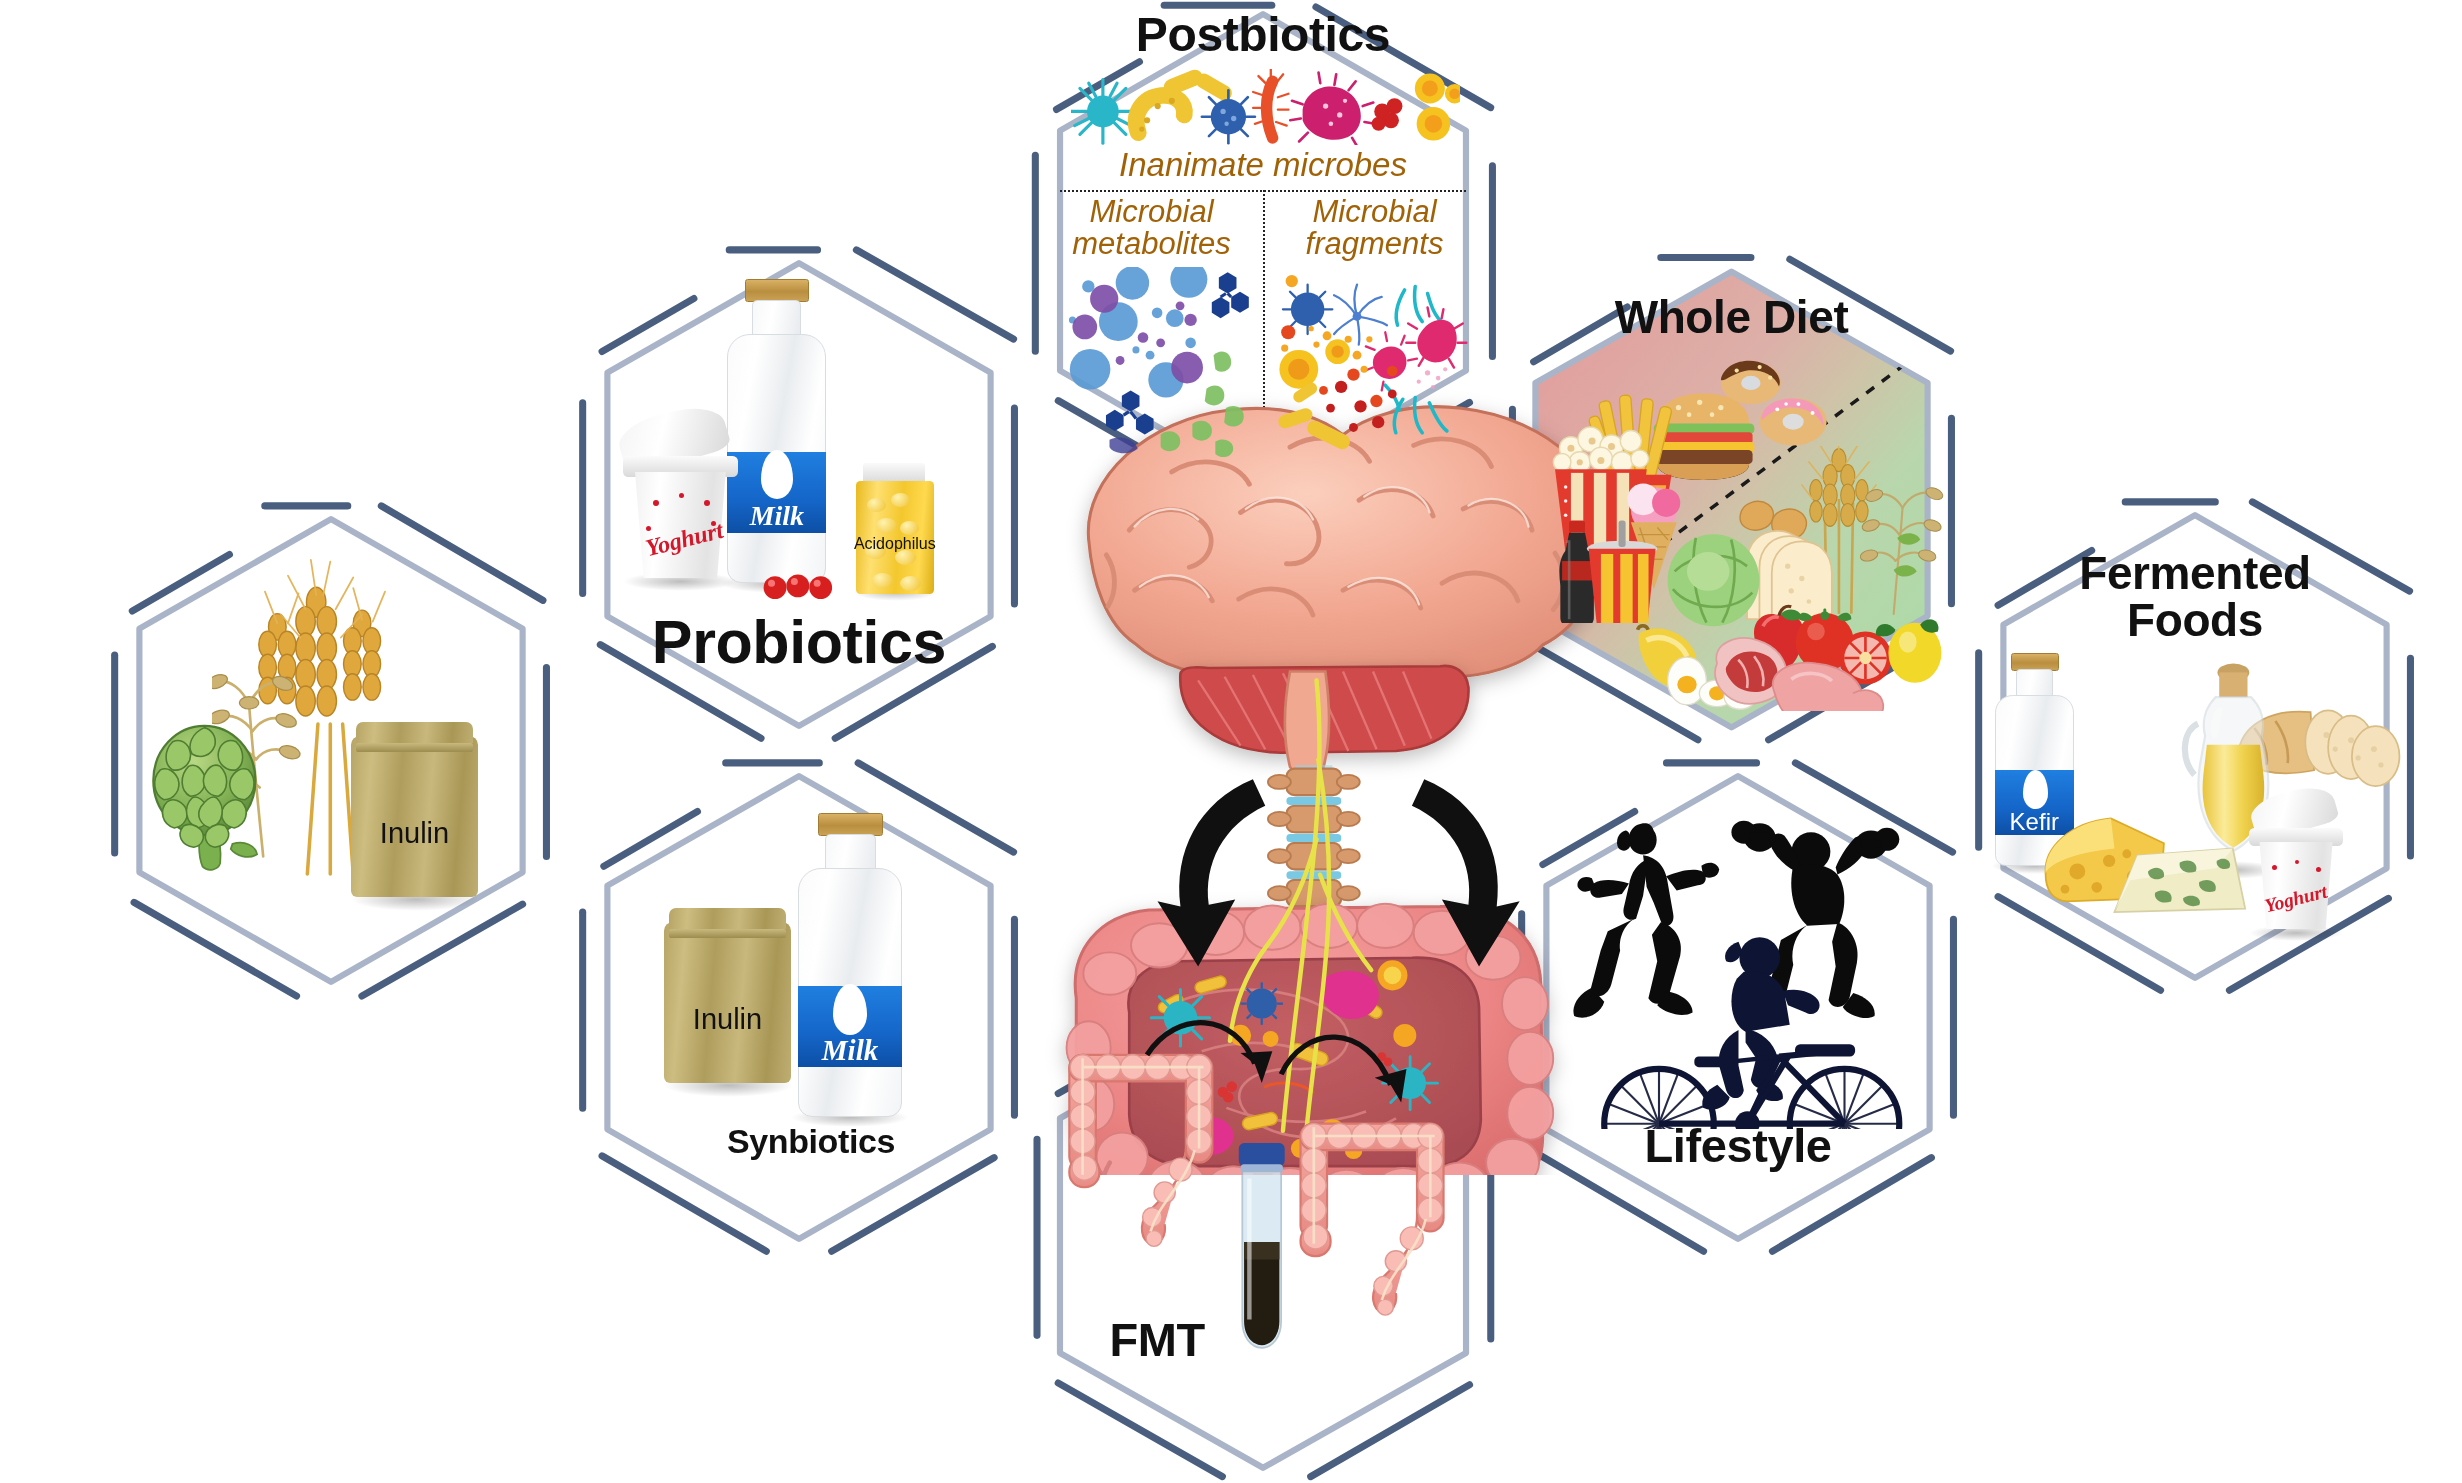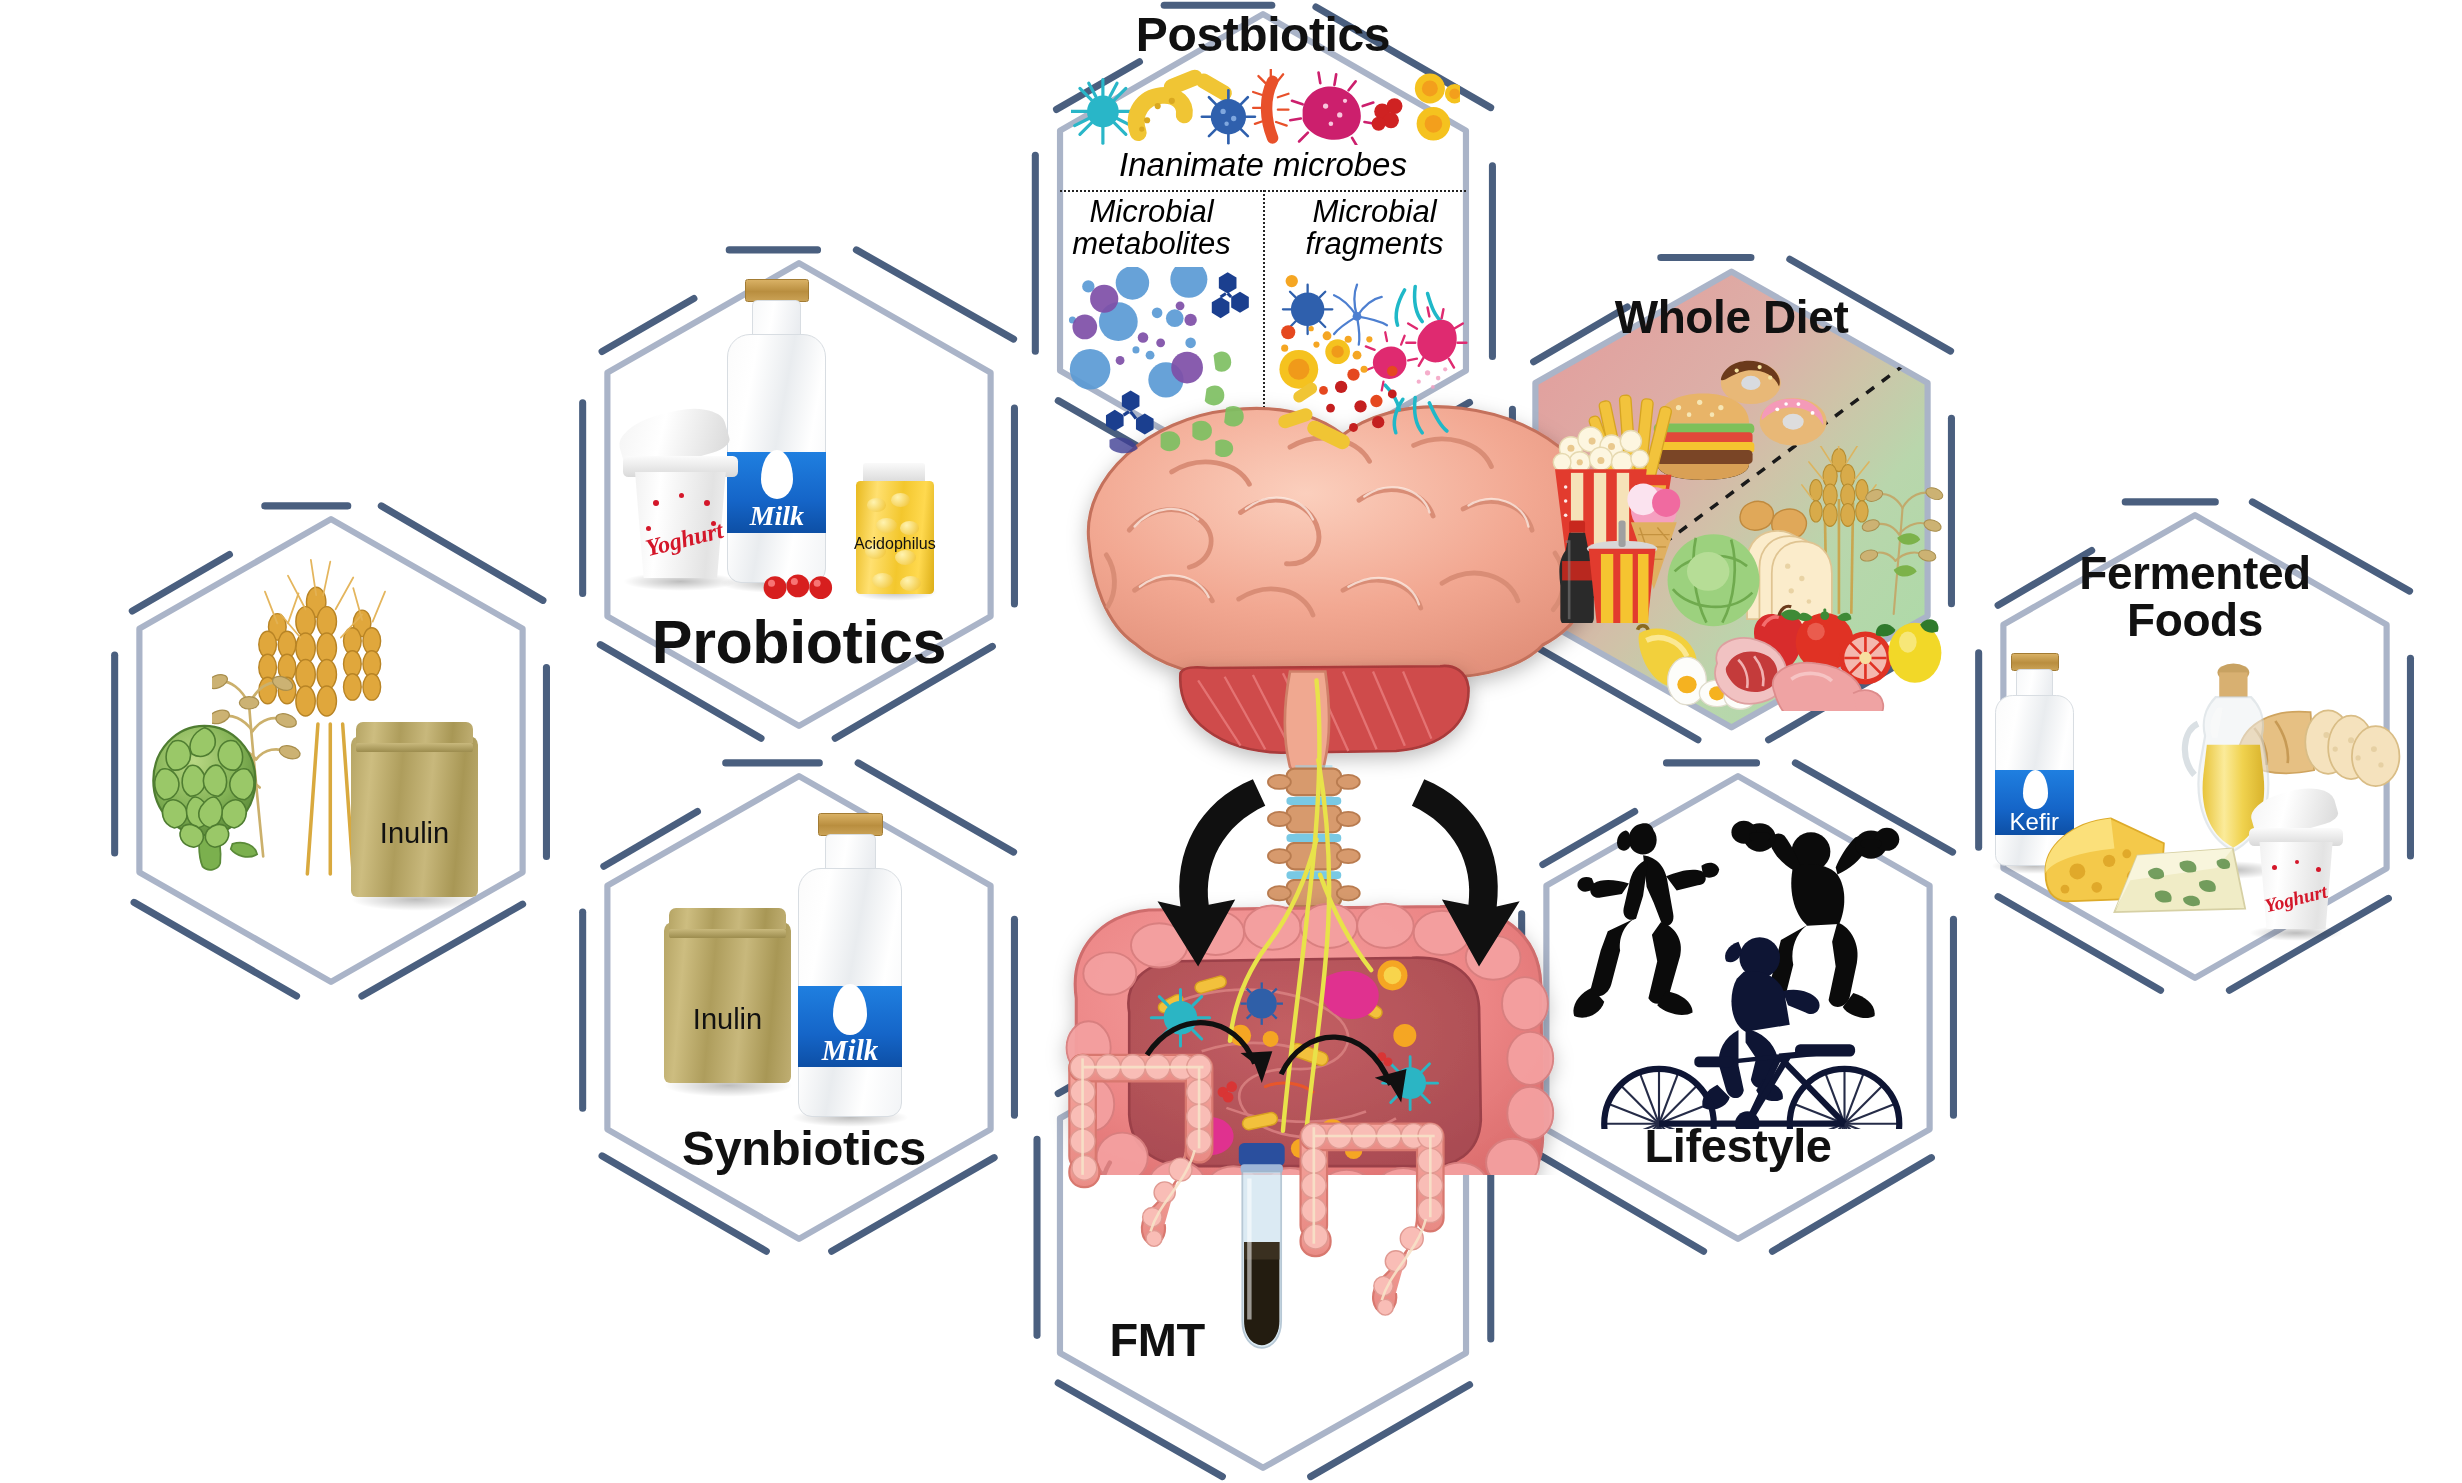--- a/index.html
+++ b/index.html
@@ -8,21 +8,21 @@
 
   #stage { position:absolute; inset:0; width:2462px; height:1484px; }
 
   .hex-node { position:absolute; }
   .hex-svg { position:absolute; left:0; top:0; overflow:visible; }
   .hex-title {
     position:absolute; font-weight:bold; color:#111111; letter-spacing:-0.4px;
     white-space:pre-line; line-height:1.02; text-align:center; z-index:6;
   }
   .hex-art { position:absolute; z-index:4; }
-  .sub-label { position:absolute; font-style:italic; color:#000000; text-align:center; z-index:6; line-height:1.02;}
+  .sub-label { position:absolute; font-style:italic; color:#a16207; text-align:center; z-index:6; line-height:1.02;}
 
   .clipart { position:absolute; }
 
   .cap { position:absolute; border-radius:3.5px; }
   .label-txt { position:absolute; text-align:center; color:#111; }
 
   
   .mb-body{position:absolute;background:linear-gradient(100deg,#fbfbfb 0%,#ffffff 22%,#e9ecef 48%,#ffffff 72%,#f2f4f6 100%);
            border:0.9px solid #d8dde2;}
   .mb-neck{position:absolute;background:linear-gradient(100deg,#f7f8f9,#ffffff 40%,#e7eaee);border:0.9px solid #d8dde2;border-bottom:none;}
@@ -518,21 +518,21 @@
     <div class="clipart" style="left:219px;top:53px;width:132px;height:314px;z-index:6;">
       <div class="shadow-soft" style="left:7px;top:295px;width:118px;height:19.4px;"></div>
       <div class="mb-cap" style="left:34px;top:0;width:65px;height:23px;"></div>
       <div class="mb-neck" style="left:41px;top:21px;width:51px;height:42px;border-radius:5.3px 5.3px 0 0;"></div>
       <div class="mb-body" style="left:14px;top:55px;width:104px;height:249px;border-radius:23px 23px 14px 14px;"></div>
       <div class="mb-band" style="left:14px;top:173px;width:104px;height:81px;"></div>
       <div class="mb-drop" style="left:49px;top:171px;width:34px;height:51px;"></div>
       <div class="mb-milkword" style="left:14px;top:221px;width:104px;font-size:29px;">Milk</div>
     </div>
 
-    <div class="hex-title" style="left:5px;top:364px;width:468px;font-size:49px;">Synbiotics</div>
+    <div class="hex-title" style="left:12px;top:364px;width:468px;font-size:34px;">Synbiotics</div>
   </div>
 
   <div class="hex-node" style="left:1007px;top:0px;width:512px;height:503px;">
     <svg class="hex-svg" width="512" height="503" viewBox="0 0 580 570">
       <path d="M290 16 L520 148 L520 420 L290 552 L60 420 L60 148 Z" fill="#ffffff" stroke="#aab4c8" stroke-width="7" stroke-linejoin="round"></path>
       <g stroke="#4a5f7f" stroke-width="8" fill="none" stroke-linecap="round">
         <path d="M178 6 L300 6"></path>
         <path d="M350 8 L548 122"></path>
         <path d="M550 188 L550 404"></path>
         <path d="M524 456 L340 562"></path>

